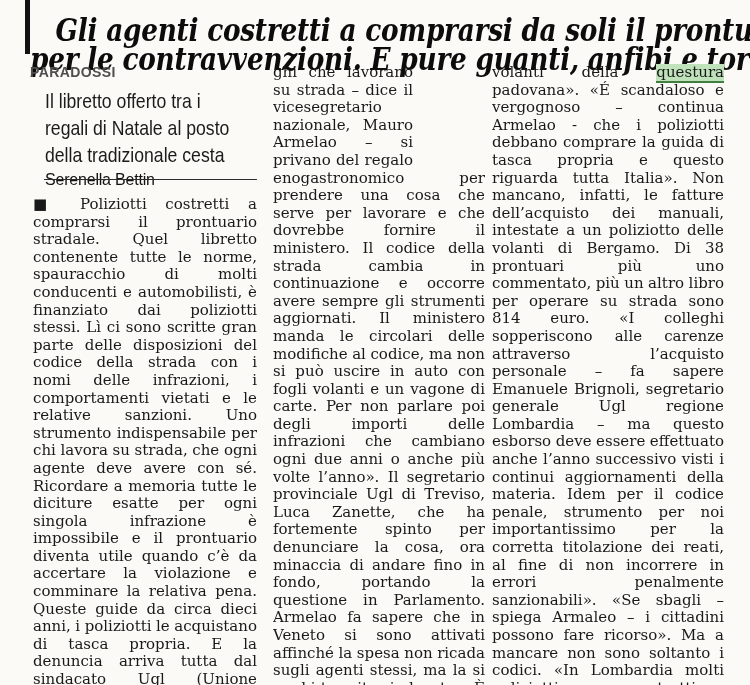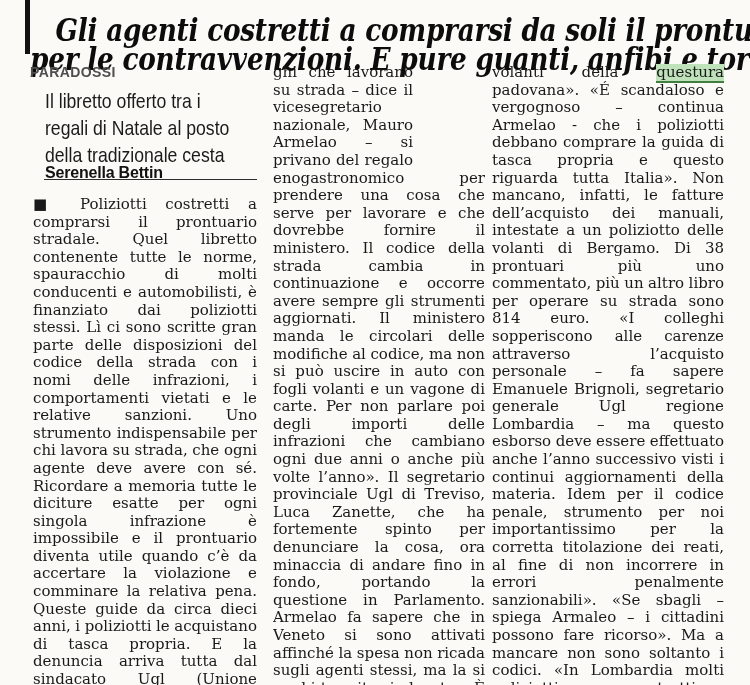--- a/index.html
+++ b/index.html
@@ -23,22 +23,22 @@
     font-size:14px;color:#4e4e4e;letter-spacing:0.4px;
   }
   .subtitle{
     position:absolute;left:45px;top:87px;
     font-family:"Liberation Sans",sans-serif;font-weight:400;
     font-size:21px;line-height:27px;color:#1b1b19;
     transform:scaleX(0.84);transform-origin:left top;
   }
   .subtitle div{white-space:nowrap;}
   .byline{
-    position:absolute;left:45px;top:164px;
-    font-family:"Liberation Sans",sans-serif;font-weight:700;
+    position:absolute;left:45px;top:171px;
+    font-family:"Liberation Sans",sans-serif;font-weight:400;
     font-size:16px;color:#111;letter-spacing:-0.2px;
   }
   .byline-rule{position:absolute;left:44px;top:179px;width:213px;border-top:1.5px solid #2c2c2c;}
   .col{
     position:absolute;text-align:justify;
     font-size:15px;line-height:17.6px;color:var(--ink,#191919);
     overflow:hidden;hyphens:auto;-webkit-hyphens:auto;word-spacing:-0.3px;
   }
   .col1{left:33px;top:196px;width:224px;height:489px;}
   .col2{left:273px;top:64px;width:212px;height:621px;}

